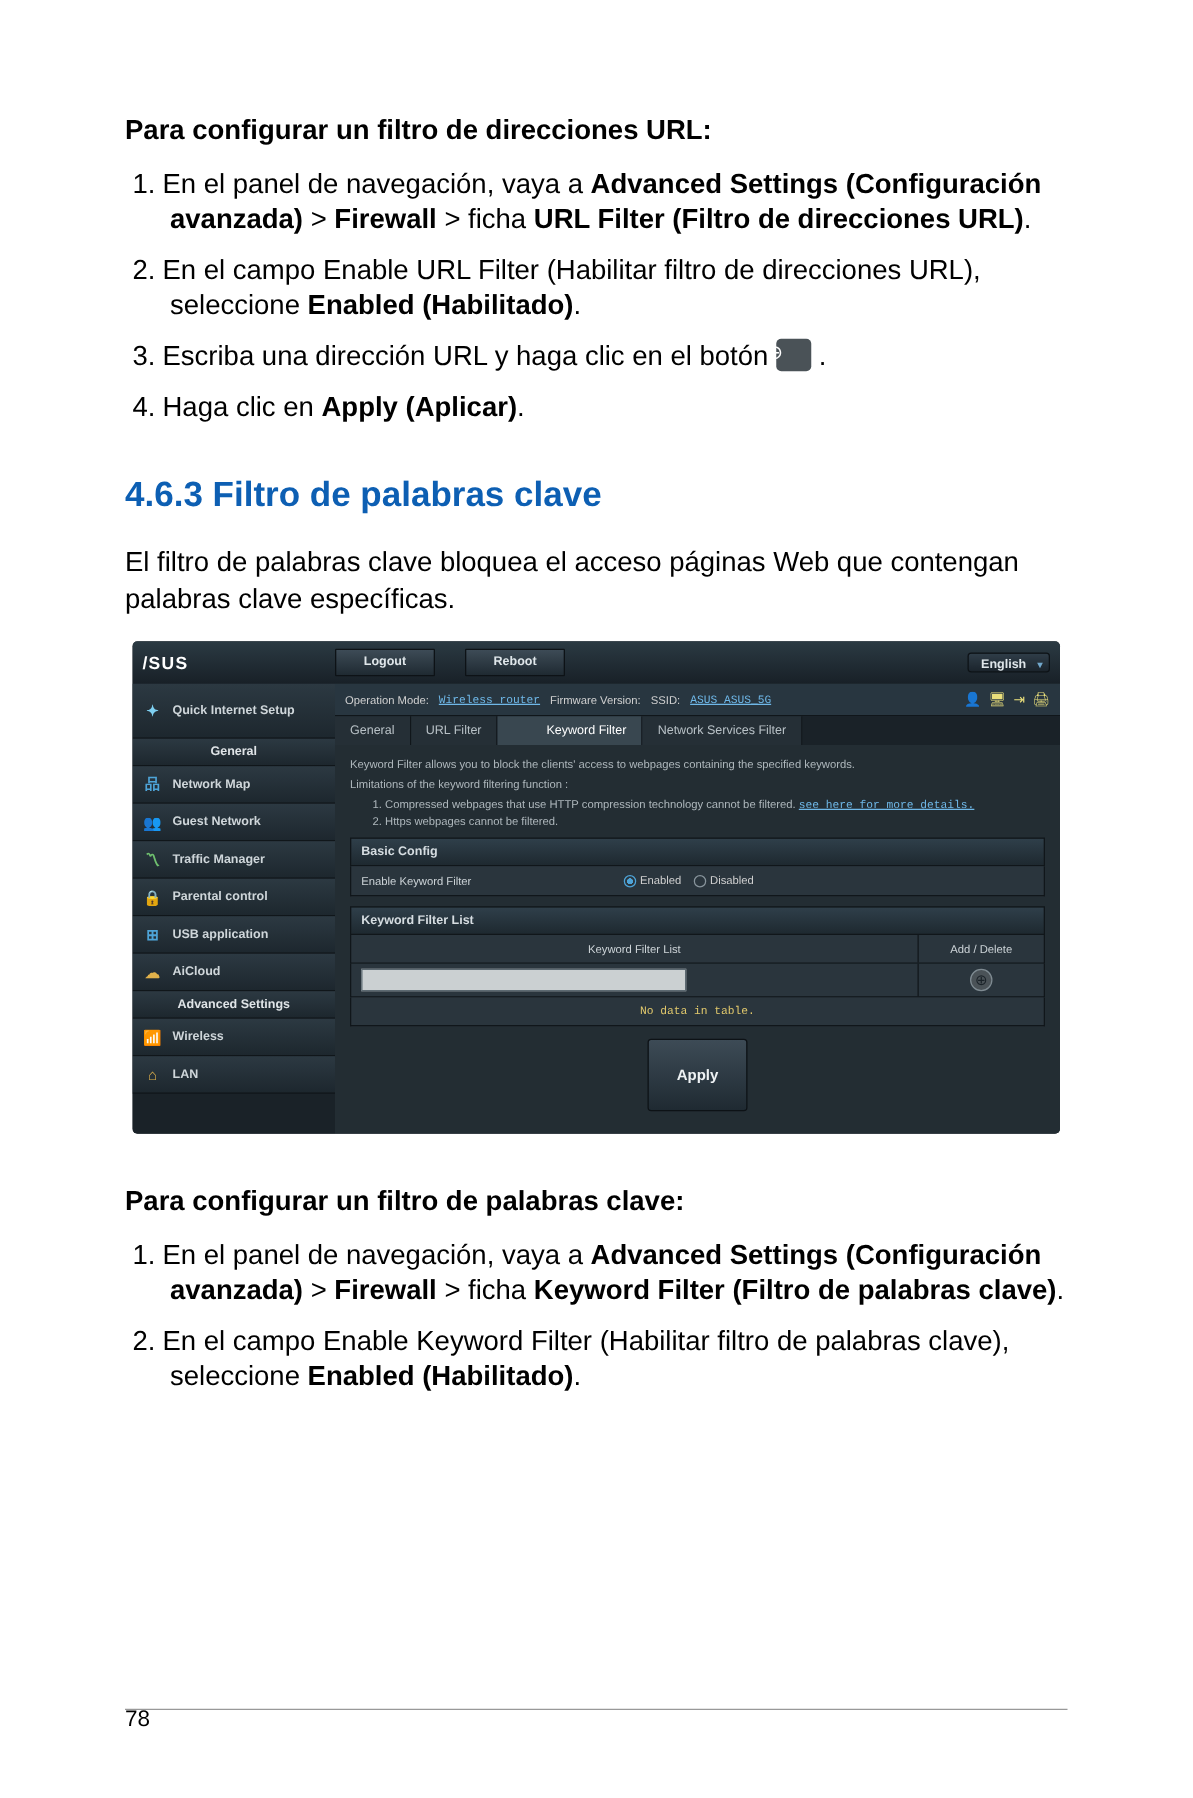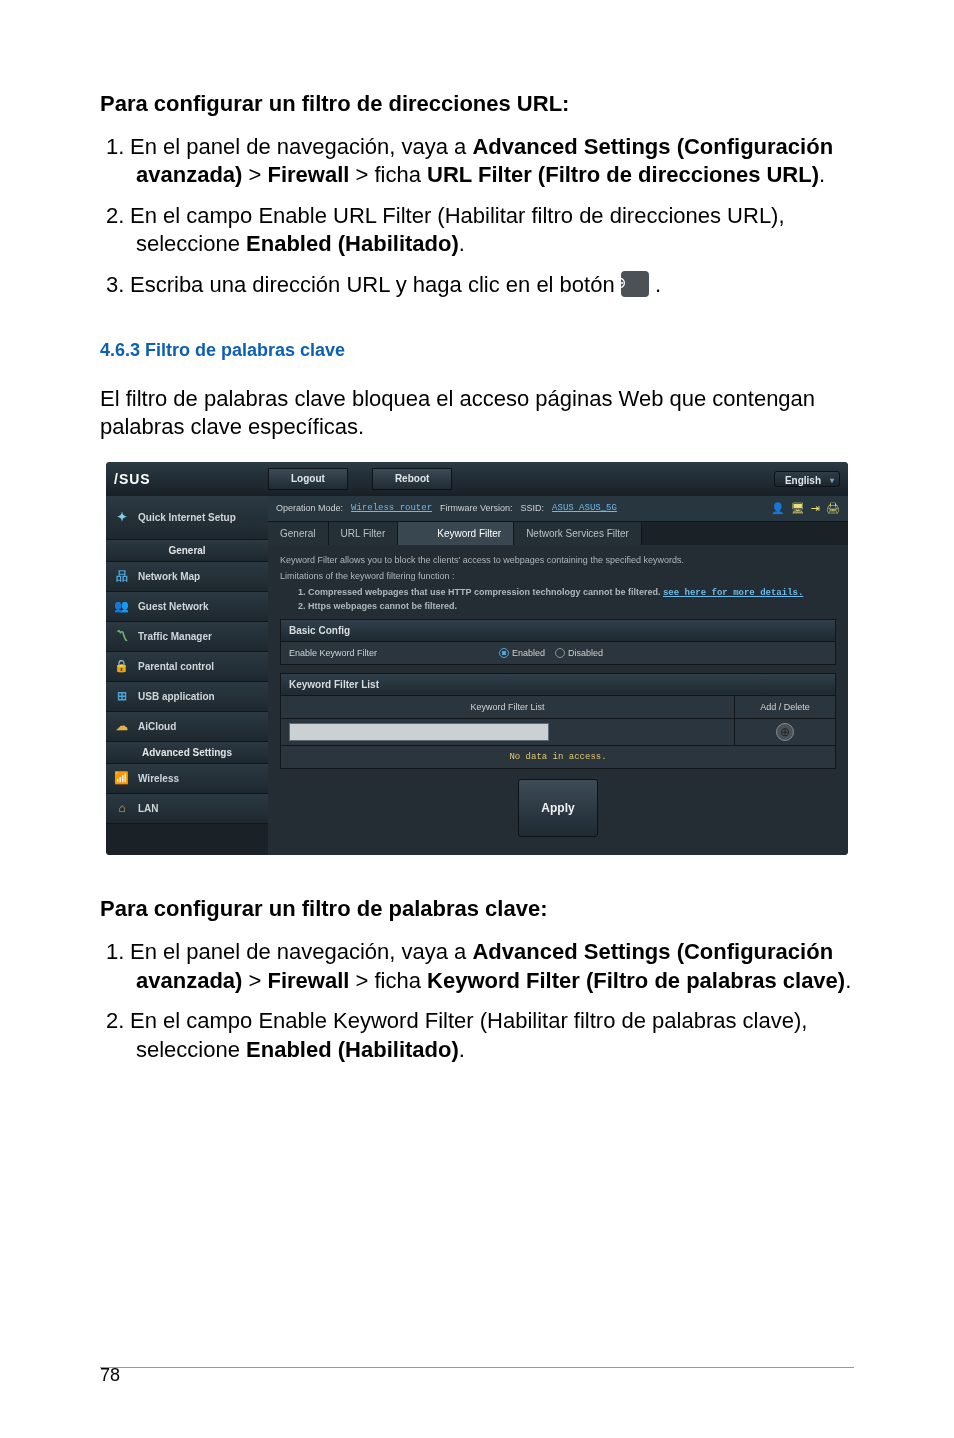--- a/index.html
+++ b/index.html
@@ -22,21 +22,21 @@
     font-size: 22px;
     line-height: 1.3;
     margin-bottom: 12px;
     padding-left: 36px;
     text-indent: -30px;
   }
   .ol-item .num { display: inline-block; width: 24px; text-indent: 0; }
   .ol-item b { font-weight: bold; }
   .subsection-heading {
     color: #0d5fb3;
-    font-size: 18px;
+    font-size: 28px;
     font-weight: bold;
     margin-top: 40px;
     margin-bottom: 24px;
   }
   .para {
     font-size: 22px;
     line-height: 1.3;
     margin-bottom: 20px;
   }
   .inline-icon {
@@ -174,21 +174,21 @@
     color: #b8c1c6;
     background: #252f36;
     border-right: 1px solid #10161a;
     cursor: pointer;
   }
   .r-tab.active { background: #394750; color: #fff; padding-left: 39px; }
   .r-panel { padding: 10px 12px 14px 12px; }
   .r-panel-title { font-weight: bold; color: #e6ebee; font-size: 11px; margin-bottom: 10px; }
   .r-panel-desc { font-size: 9px; color: #aeb7bc; margin-bottom: 6px; }
   .r-panel-list { font-size: 9px; color: #aeb7bc; padding-left: 18px; }
-  .r-panel-list div { margin-bottom: 3px; font-weight: bold; }
+  .r-panel-list div { margin-bottom: 3px; }
   .r-bar {
     background: linear-gradient(#2f3f4a,#1e2930);
     color: #d6dde1;
     font-weight: bold;
     font-size: 10px;
     padding: 5px 8px;
     border: 1px solid #10161a;
     margin-top: 8px;
   }
   .r-row { display: flex; align-items: flex-end; background: #2a353d; border: 1px solid #10161a; border-top: none; padding: 6px 8px; font-size: 9px; }
@@ -227,20 +227,21 @@
   }
 </style>
 </head>
 <body>
 
 <div class="section-heading">Para configurar un filtro de direcciones URL:</div>
 <div>
   <div class="ol-item"><span class="num">1.</span><span>En el panel de navegación, vaya a <b>Advanced Settings (Configuración avanzada)</b> &gt; <b>Firewall</b> &gt; ficha <b>URL Filter (Filtro de direcciones URL)</b>.</span></div>
   <div class="ol-item"><span class="num">2.</span><span>En el campo Enable URL Filter (Habilitar filtro de direcciones URL), seleccione <b>Enabled (Habilitado)</b>.</span></div>
   <div class="ol-item"><span class="num">3.</span><span>Escriba una dirección URL y haga clic en el botón <span class="inline-icon">⊕</span> .</span></div>
+  <div class="ol-item"><span class="num">4.</span><span>Haga clic en <b>Apply (Aplicar)</b>.</span></div>
 </div>
 
 <div class="subsection-heading">4.6.3  Filtro de palabras clave</div>
 <div class="para">El filtro de palabras clave bloquea el acceso páginas Web que contengan palabras clave específicas.</div>
 
 <div class="router-ui">
   <div class="r-top">
     <div class="r-logo">/SUS</div>
     <button class="r-btn">Logout</button>
     <button class="r-btn">Reboot</button>
@@ -325,21 +326,21 @@
         </div>
         <div class="r-bar">Keyword Filter List</div>
         <div class="r-tablehead">
           <div class="r-th1">Keyword Filter List</div>
           <div class="r-th2">Add / Delete</div>
         </div>
         <div class="r-inputrow">
           <div class="in"><input type="text" style=""></div>
           <div class="add"><span class="r-add-btn">⊕</span></div>
         </div>
-        <div class="r-nodata">No data in access.</div>
+        <div class="r-nodata">No data in table.</div>
         <div class="r-apply-wrap">
           <button class="r-apply">Apply</button>
         </div>
       </div>
     </div>
   </div>
 </div>
 
 <div class="section-heading">Para configurar un filtro de palabras clave:</div>
 <div>

